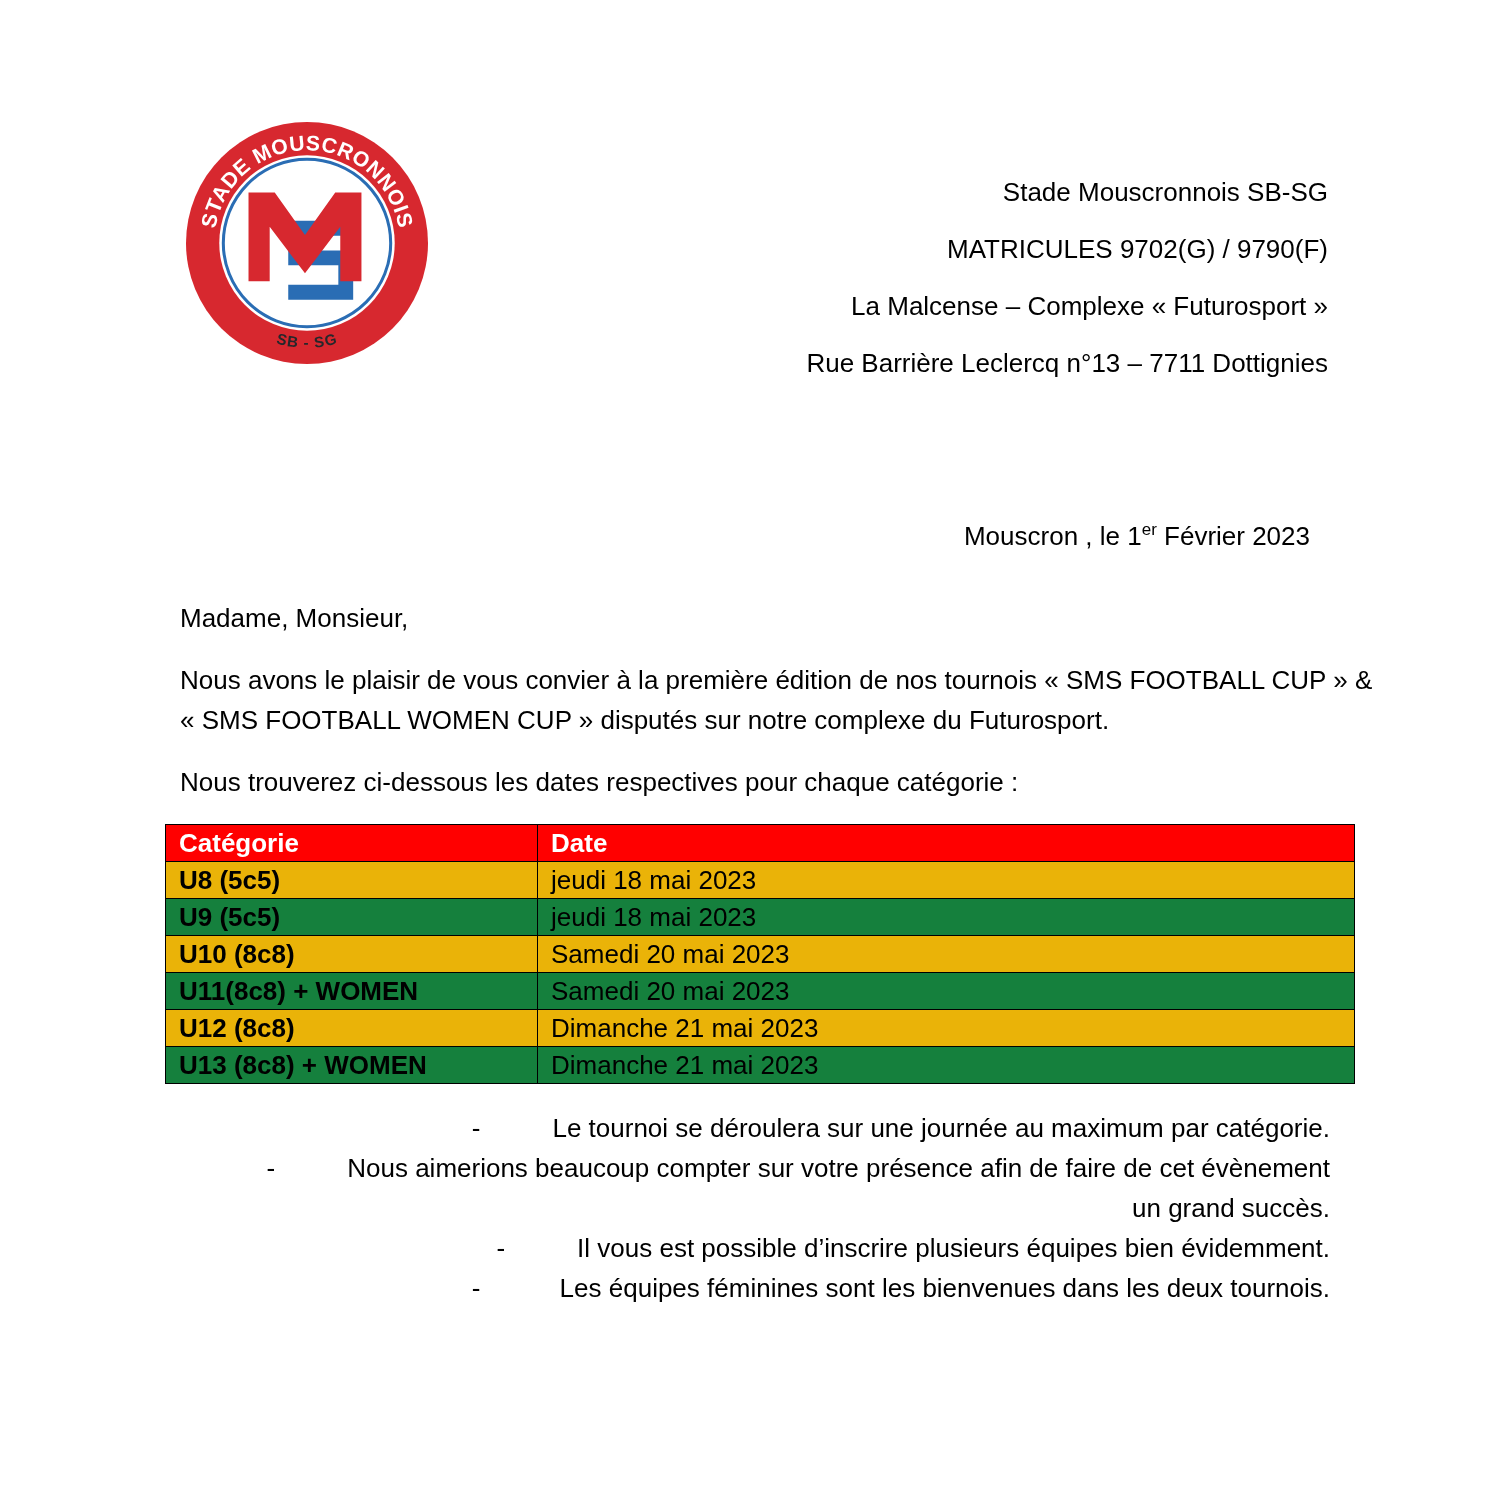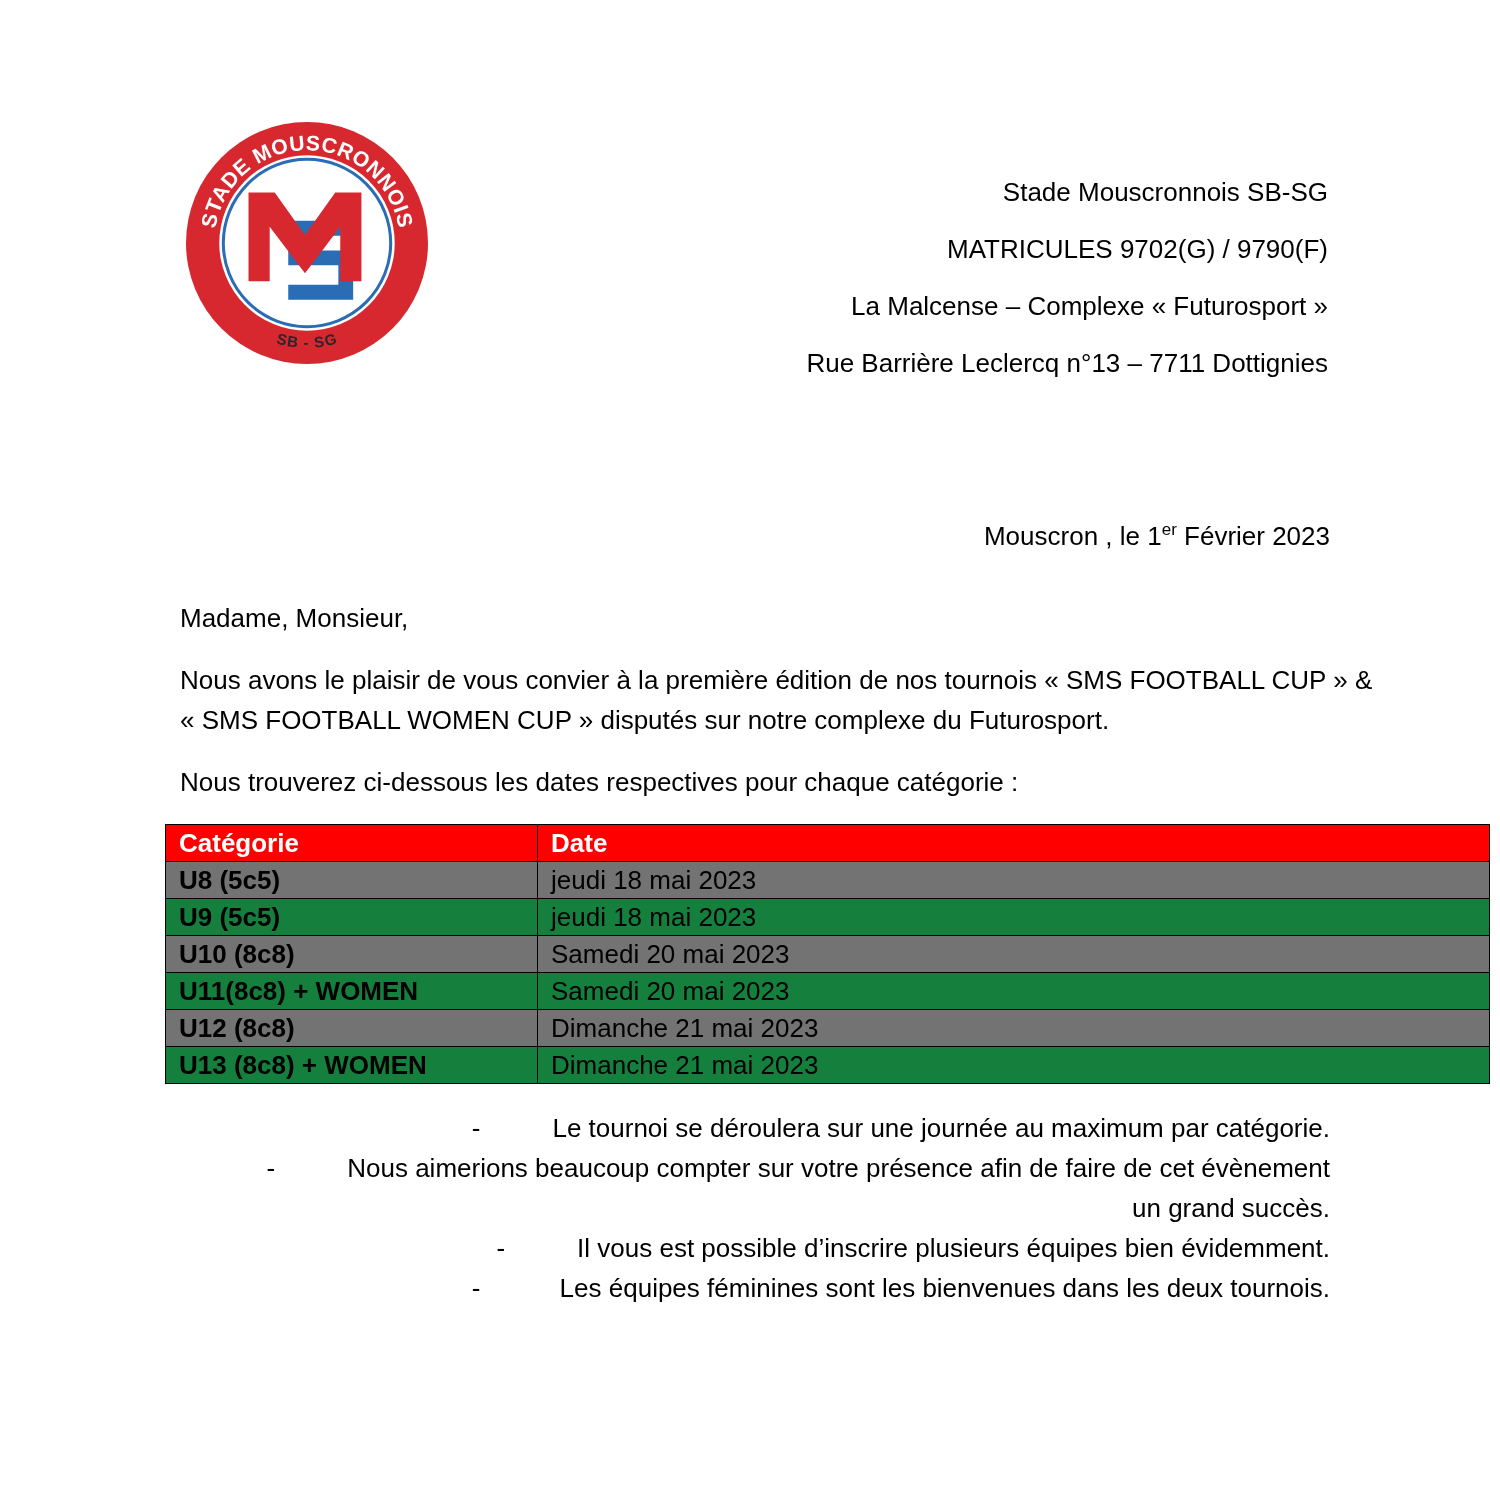--- a/index.html
+++ b/index.html
@@ -15,45 +15,45 @@
 
   
   .logo { position: absolute; left: 186px; top: 122px; width: 242px; height: 242px; }
   .logo svg { width: 100%; height: 100%; display: block; }
 
   
   .addr { position: absolute; top: 178px; right: 172px; text-align: right; font-size: 26px; }
   .addr p { line-height: 29px; margin-bottom: 28px; white-space: nowrap; }
 
   
-  .dateline { position: absolute; top: 520px; right: 170px; font-size: 26px; white-space: nowrap; }
+  .dateline { position: absolute; top: 520px; right: 190px; font-size: 26px; white-space: nowrap; }
   .dateline sup { font-size: 17px; }
 
   
   .content { position: absolute; left: 180px; top: 598px; width: 1150px; font-size: 26px; line-height: 40px; }
   .salutation { margin-bottom: 22px; }
   .para { margin-bottom: 22px; }
   .para .line { white-space: nowrap; }
 
   
-  table.schedule { border-collapse: collapse; margin-left: -15px; width: 1325px; margin-top: 4px; table-layout: fixed; }
+  table.schedule { border-collapse: collapse; margin-left: -15px; width: 1190px; margin-top: 4px; table-layout: fixed; }
   table.schedule th, table.schedule td {
     border: 1px solid #000000;
     height: 37px;
     padding: 0 0 0 13px;
     text-align: left;
     vertical-align: middle;
     font-size: 26px;
     line-height: 34px;
     overflow: hidden;
   }
   table.schedule col.col-cat { width: 372px; }
   table.schedule thead th { background: #ff0000; color: #ffffff; font-weight: bold; border-color: #000000; }
   table.schedule tbody td:first-child { font-weight: bold; }
-  table.schedule tbody tr.alt { background: #737373; margin-left: 18px; }
+  table.schedule tbody tr.alt { background: #eab308; margin-left: 18px; }
   table.schedule tbody tr.plain { background: #15803d; }
 
   
   .notes { margin-top: 24px; padding-left: 85px; text-align: right; }
   .note { line-height: 40px; white-space: nowrap; }
   .note .tab { display: inline-block; width: 72px; }
   .note-cont { line-height: 40px; white-space: nowrap; }
 </style>
 </head>
 <body>

